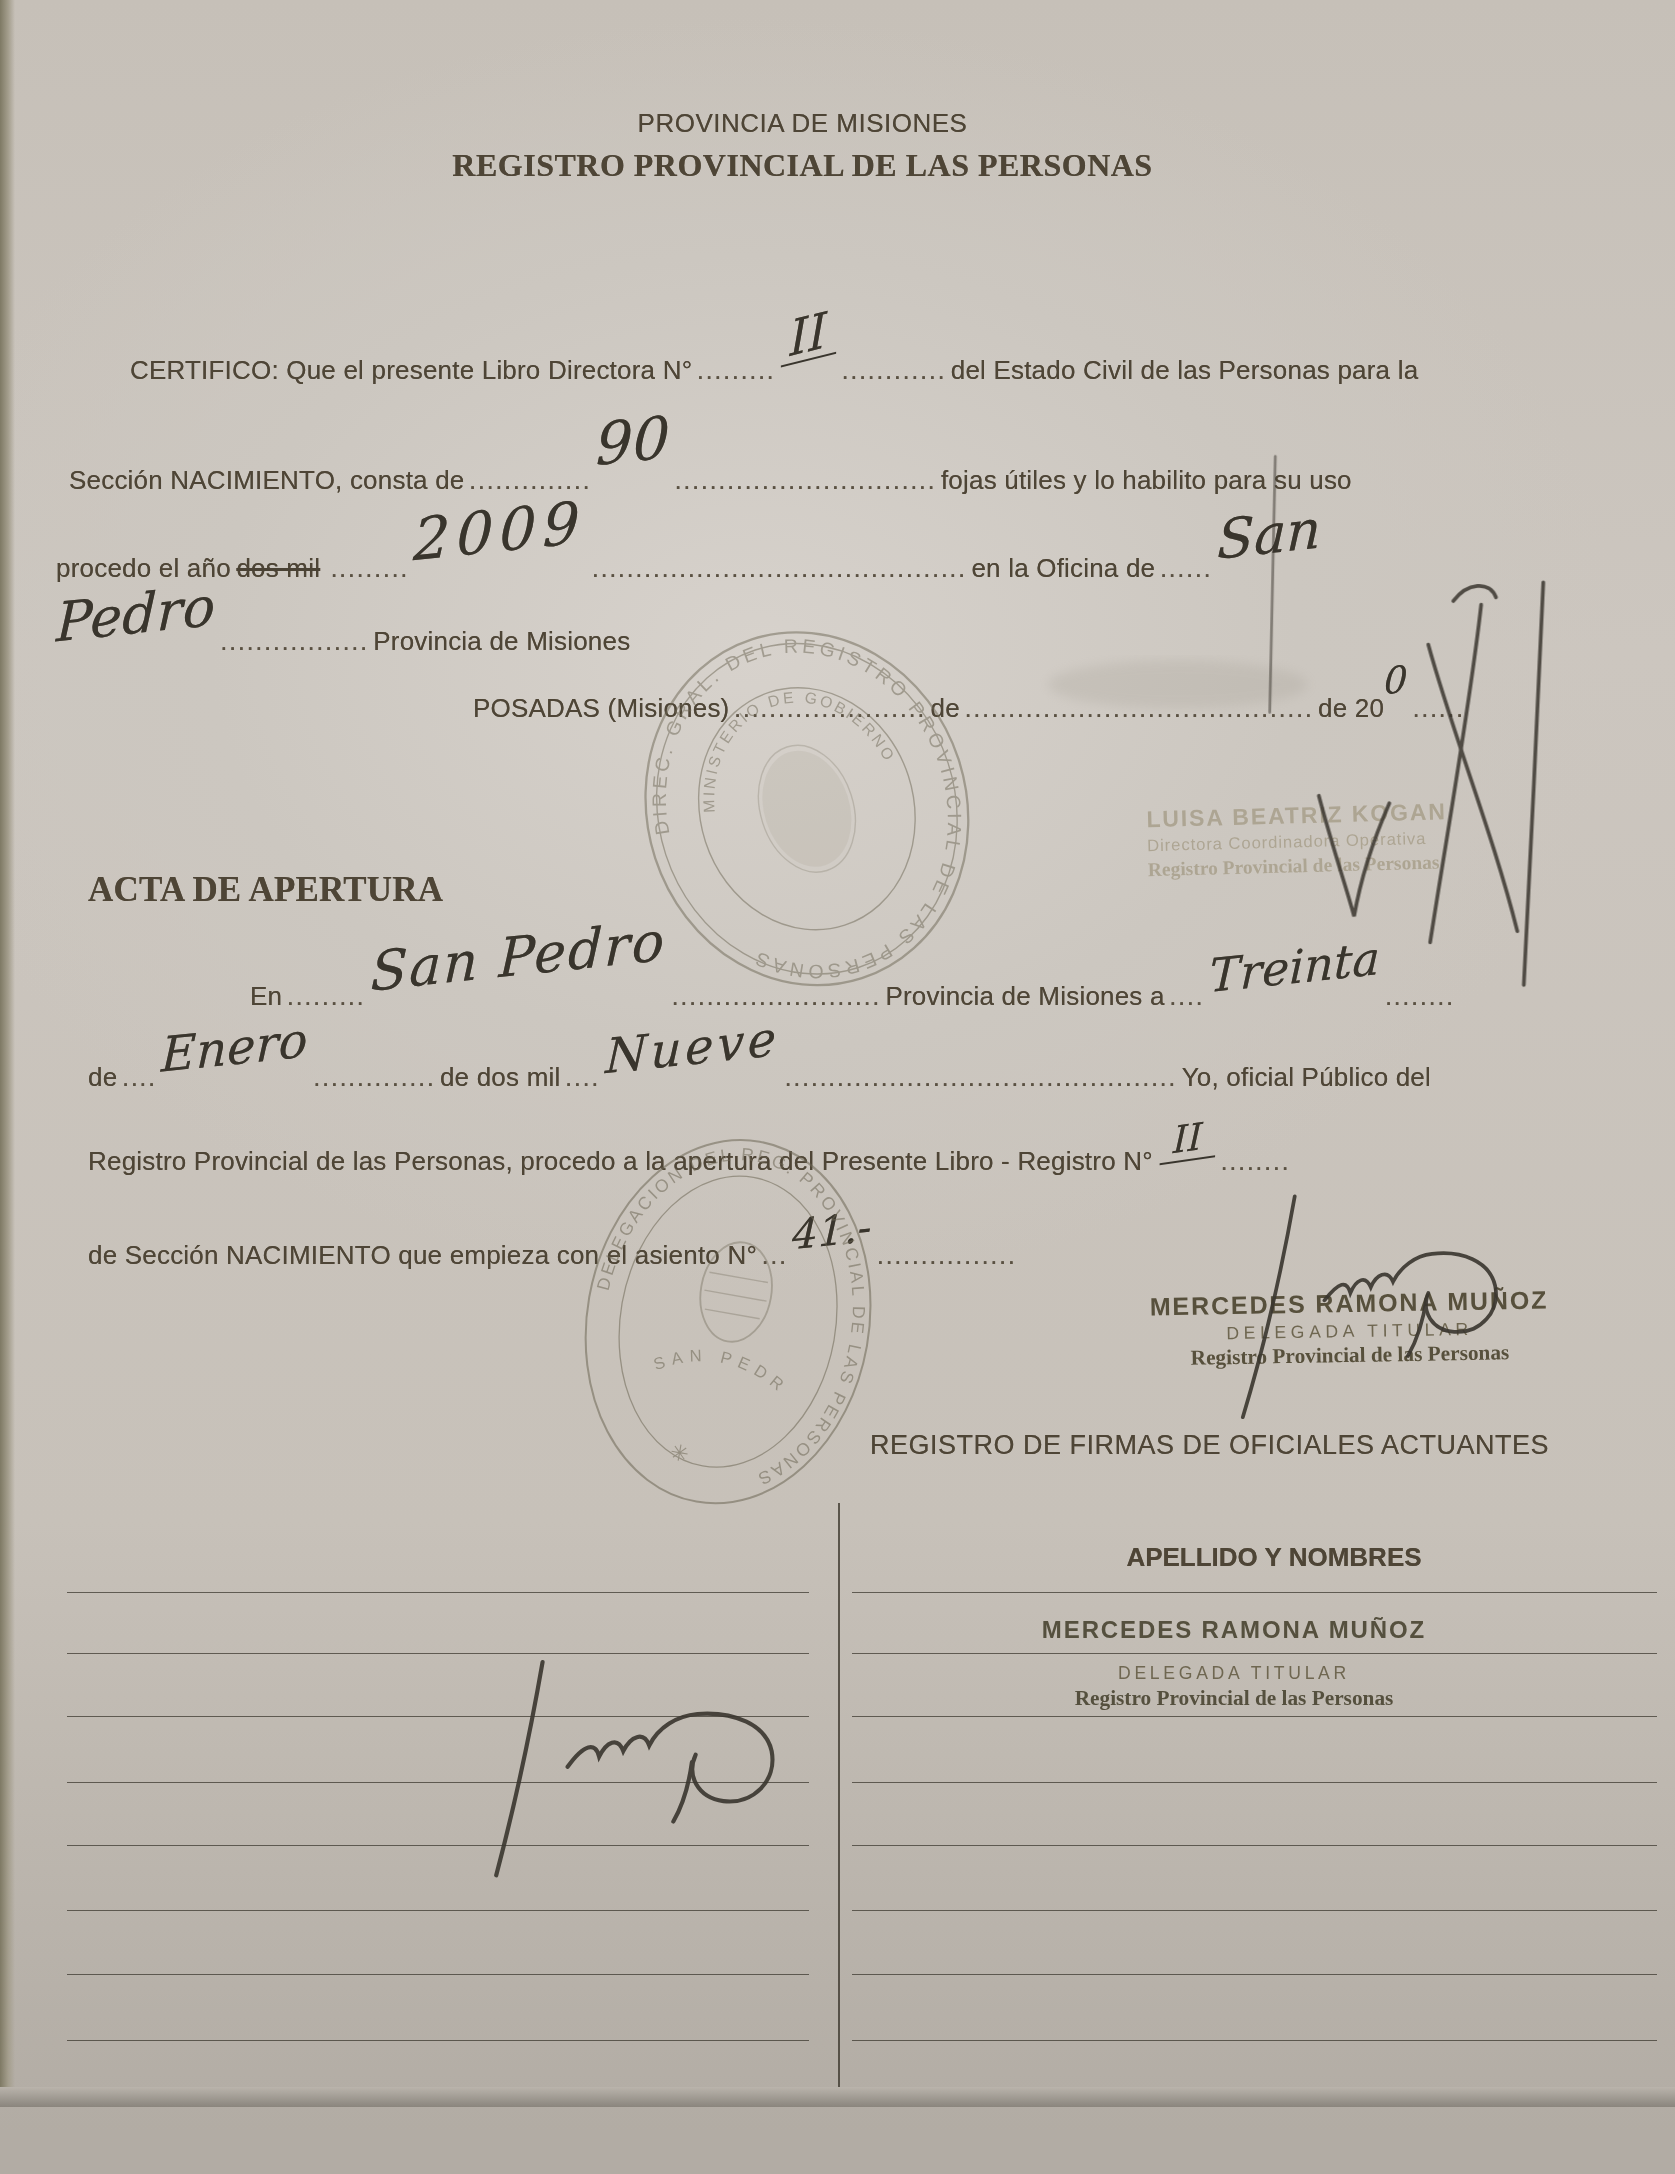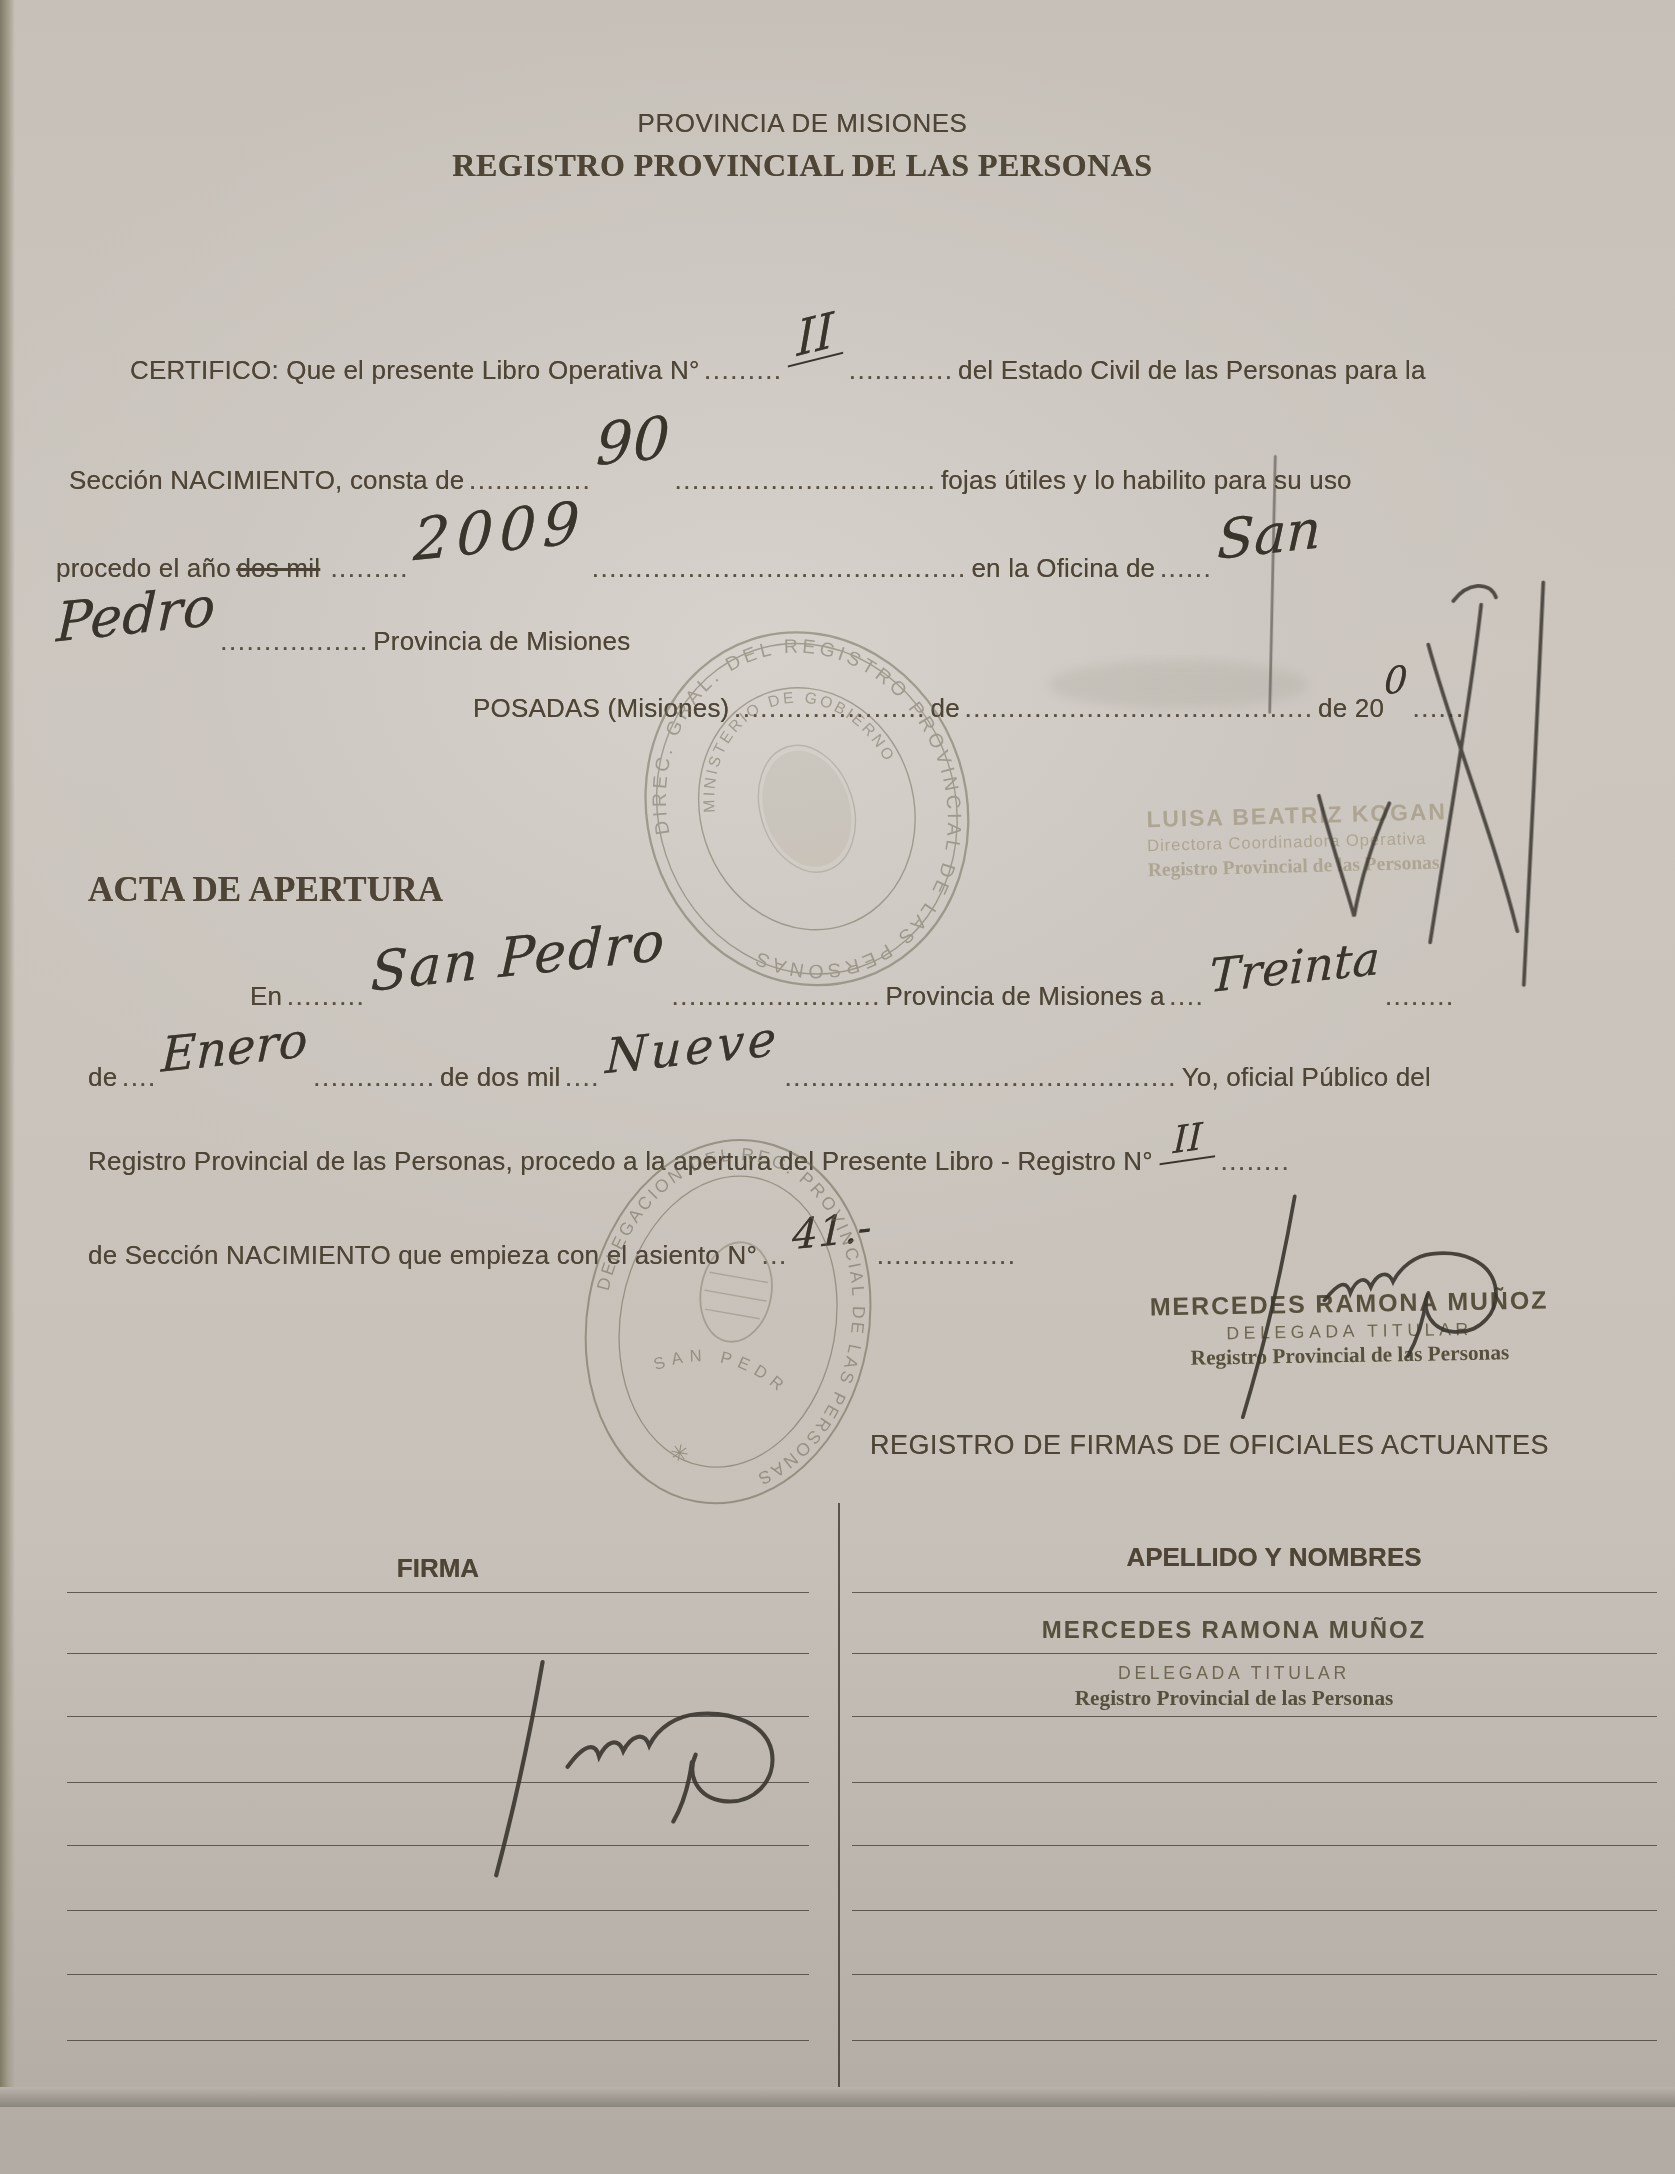--- a/index.html
+++ b/index.html
@@ -57,21 +57,21 @@
 <body>
 
 <div id="page">
 
   <div class="leftedge"></div>
 
   <div class="heading-center printed" style="left:0;width:1605px;top:108px;font-size:26px;letter-spacing:0.5px;">PROVINCIA DE MISIONES</div>
   <div class="heading-center printed" style="left:0;width:1605px;top:147px;font-size:32px;font-family:'Liberation Serif',serif;font-weight:bold;letter-spacing:0.5px;">REGISTRO PROVINCIAL DE LAS PERSONAS</div>
 
   <div class="pline printed" style="left:130px;top:341px;">
-    <span>CERTIFICO: Que el presente Libro Operativa N°</span><span class="dots">.........</span><span class="hw hw-ii1">II</span><span class="dots">............</span><span>del Estado Civil de las Personas para la</span>
+    <span>CERTIFICO: Que el presente Libro Directora N°</span><span class="dots">.........</span><span class="hw hw-ii1">II</span><span class="dots">............</span><span>del Estado Civil de las Personas para la</span>
   </div>
 
   <div class="pline printed" style="left:69px;top:443px;">
     <span>Sección NACIMIENTO, consta de</span><span class="dots">..............</span><span class="hw hw-90">90</span><span class="dots">..............................</span><span>fojas útiles y lo habilito para su uso</span>
   </div>
 
   <div class="pline printed" style="left:56px;top:531px;">
     <span>procedo el año</span><span class="struck">dos mil</span><span class="dots">.........</span><span class="hw hw-2009">2009</span><span class="dots">...........................................</span><span>en la Oficina de</span><span class="dots">......</span><span class="hw hw-san">San</span>
   </div>
 
@@ -109,21 +109,20 @@
   </div>
 
   <div class="stampblock munoz" style="left:1141px;top:1287px;width:417px;text-align:center;">
     <div class="s-name">MERCEDES RAMONA MUÑOZ</div>
     <div class="s-title">DELEGADA TITULAR</div>
     <div class="s-org">Registro Provincial de las Personas</div>
   </div>
 
   <div class="heading-center printed" style="left:56px;width:1493px;top:1430px;font-size:27px;letter-spacing:0.5px;text-align:right;">REGISTRO DE FIRMAS DE OFICIALES ACTUANTES</div>
 
-  <div class="heading-center printed" style="left:67px;width:742px;top:1553px;font-size:26px;font-weight:600;">FIRMA</div>
   <div class="heading-center printed" style="left:880px;width:788px;top:1542px;font-size:26px;font-weight:600;">APELLIDO Y NOMBRES</div>
 
   <div class="vline" style="left:838px;top:1503px;height:592px;"></div>
 
   <div class="tline" style="left:67px;width:742px;top:1592px;"></div>
   <div class="tline" style="left:67px;width:742px;top:1653px;"></div>
   <div class="tline" style="left:67px;width:742px;top:1716px;"></div>
   <div class="tline" style="left:67px;width:742px;top:1782px;"></div>
   <div class="tline" style="left:67px;width:742px;top:1845px;"></div>
   <div class="tline" style="left:67px;width:742px;top:1910px;"></div>

